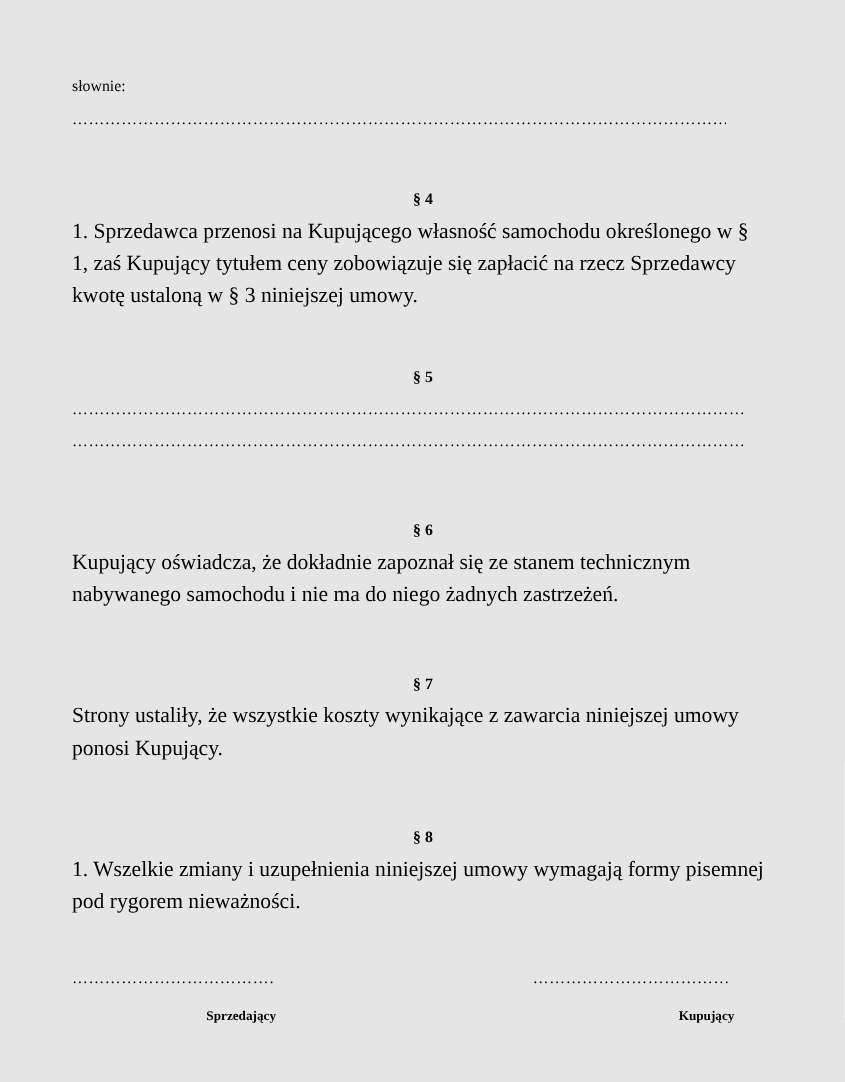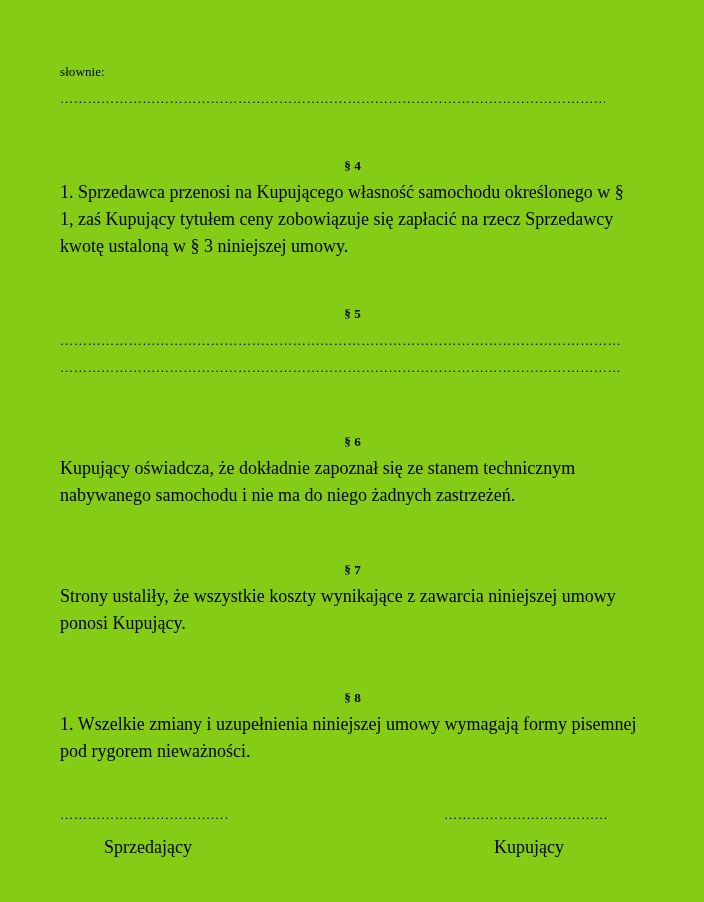--- a/index.html
+++ b/index.html
@@ -13,21 +13,21 @@
     position: relative;
     font-family: "Liberation Serif", "DejaVu Serif", serif;
     color: #000000;
     -webkit-font-smoothing: antialiased;
   }
   .page {
     position: absolute;
     left: 0; top: 0;
     width: 704px;
     height: 902px;
-    background: #84cc16;
+    background: #e5e5e5;
     overflow: hidden;
   }
   .content {
     position: absolute;
     left: 60px;
     top: 58px;
     width: 578px;
   }
   .para {
     font-size: 18px;
@@ -80,24 +80,25 @@
   .sig-line {
     font-size: 13.2px;
     line-height: 18px;
     height: 18px;
     overflow: hidden;
     white-space: nowrap;
     letter-spacing: 0.5px;
     color: #000;
   }
   .sig-name {
-    font-size: 18px;
+    font-size: 11px;
     line-height: 27px;
-    text-align: center;
+    text-align: right;
     padding-top: 10px;
+    font-weight: bold;
   }
   .sig-seller .sig-name { padding-left: 6px; }
   .sig-buyer .sig-name  { padding-left: 2px; }
 </style>
 </head>
 <body>
 
 <div class="page">
 
   <div class="content">

